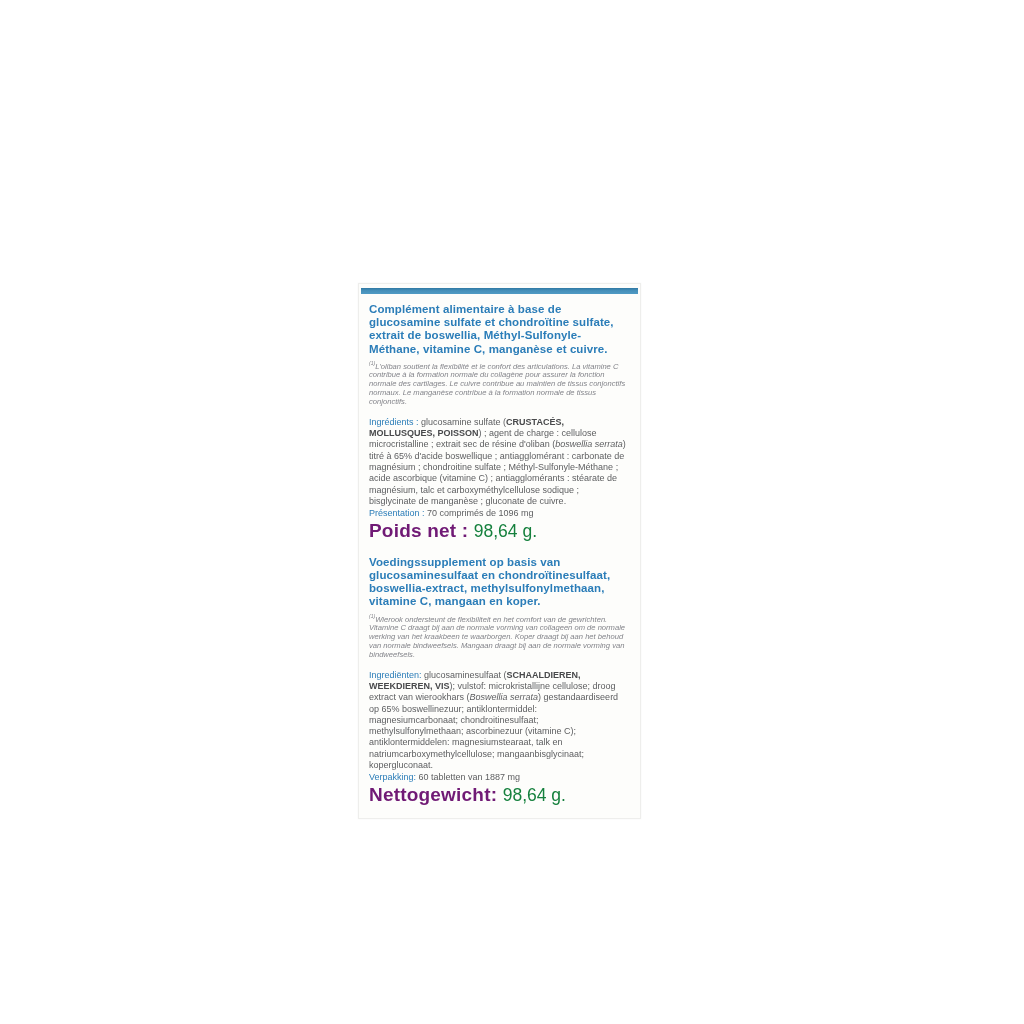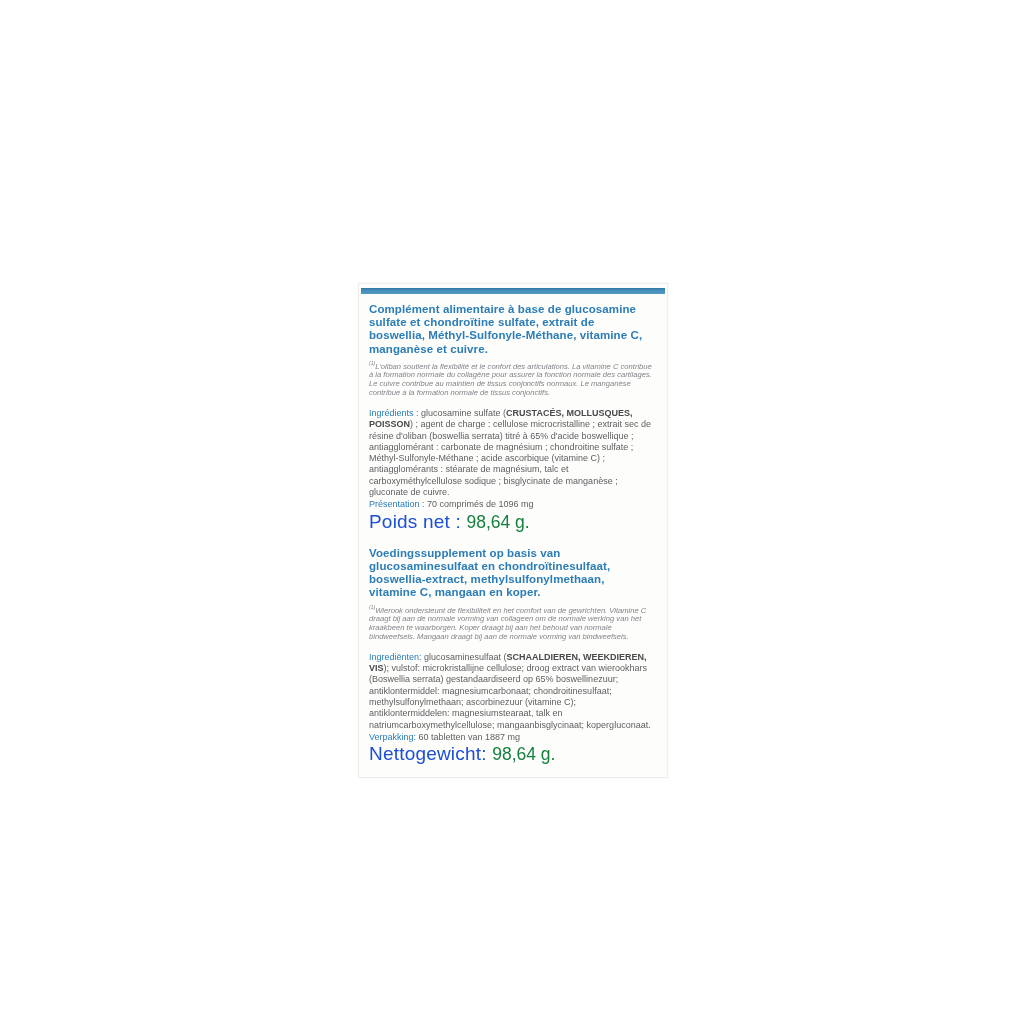--- a/index.html
+++ b/index.html
@@ -14,21 +14,21 @@
   .stage {
     position: relative;
     width: 1024px;
     height: 1024px;
     background: #ffffff;
   }
   .panel {
     position: absolute;
     left: 358px;
     top: 283px;
-    width: 310px;
+    width: 283px;
     min-height: 461px;
     box-sizing: border-box;
     background: #fdfdfb;
     border: 1px solid #eeeeec;
     box-shadow: 0 0 2px rgba(0,0,0,0.04);
   }
   .topbar {
     height: 6px;
     margin: 4px 2px 0 2px;
     background: linear-gradient(#2f78a3, #4690ba 45%, #4f9ac4);
@@ -64,35 +64,36 @@
   }
   .lbl-blue {
     color: #2b7db8;
     font-weight: normal;
   }
   .allerg {
     color: #48494b;
     font-weight: bold;
   }
   .latin {
+    font-style: italic;
   }
   .meta {
     color: #5d5e60;
     font-size: 9px;
     line-height: 11.5px;
     margin: 1px 0 0 0;
   }
   .netline {
     margin: 0;
     line-height: 21px;
     white-space: nowrap;
   }
   .netline .net-lbl {
-    color: #1d4ed8;
-    font-weight: normal;
+    color: #701a75;
+    font-weight: bold;
     font-size: 19px;
     letter-spacing: 0.2px;
   }
   .netline .net-val {
     color: #15803d;
     font-size: 17.5px;
   }
   .section-nl {
     margin-top: 14px;
   }

